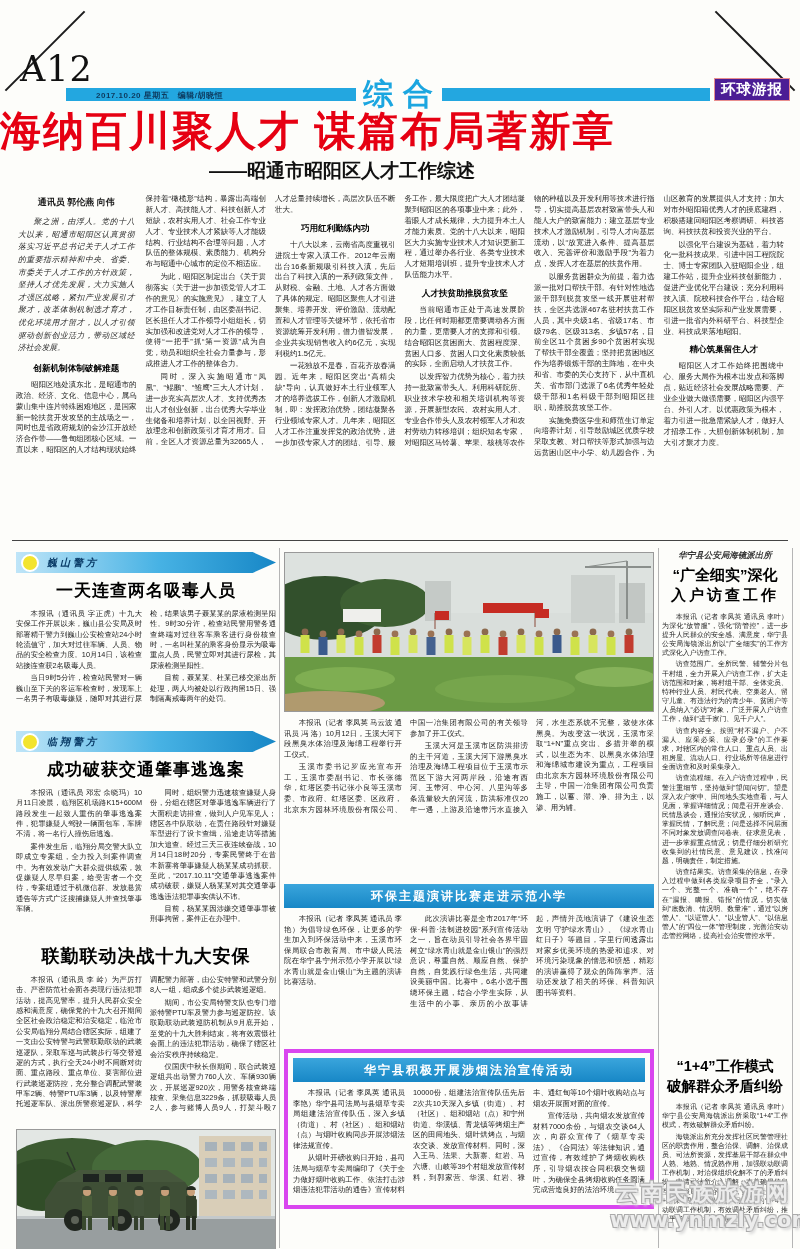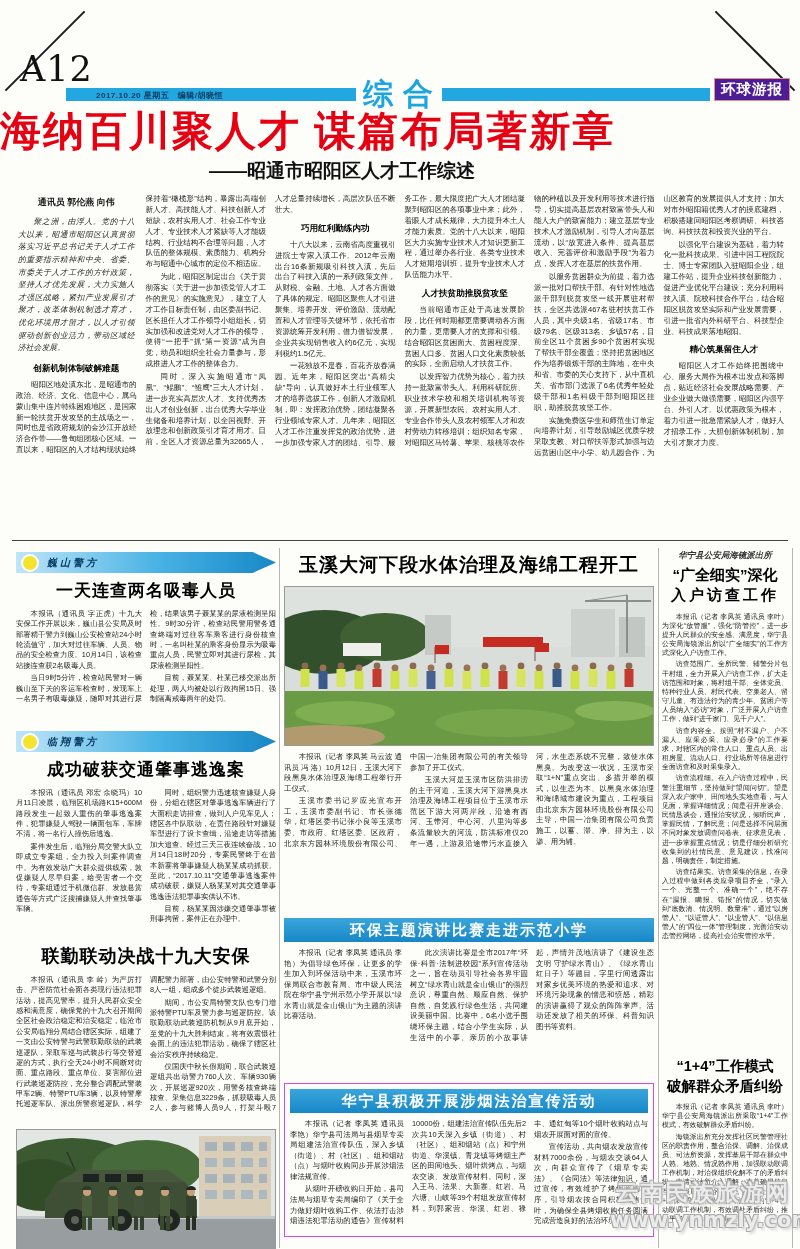--- a/index.html
+++ b/index.html
@@ -54,23 +54,23 @@
   .h-linxiang{height:150px;margin-bottom:4px;}
   .h-security{height:148px;}
   .photo-frame{border:1px solid #999;line-height:0;margin-top:6px;}
   
   .mid-zone{position:absolute;left:284px;top:550px;width:370px;}
   .yuxi-headline{font-size:19px;font-weight:900;text-align:center;letter-spacing:1px;margin:2px 0 8px;color:#000;}
   .mid-body{column-count:3;column-gap:8px;overflow:hidden;margin-top:6px;}
   .mid-body p{font-size:7.4px;line-height:1.43;text-align:justify;text-indent:2em;margin:0 0 2px;color:#222;}
   .h-yuxi{height:156px;}
   .box-title{height:24px;background:linear-gradient(180deg,#3aa5dc,#1787c6);color:#fff;
-             font-size:15px;font-weight:900;letter-spacing:2px;text-align:center;line-height:24px;}
+             font-size:12px;font-weight:900;letter-spacing:2px;text-align:center;line-height:24px;}
   .h-huanbao{height:126px;}
-  .huaning-box{border:1px solid #d946ef;margin-top:9px;padding:5px;}
+  .huaning-box{border:4px solid #d946ef;margin-top:9px;padding:5px;}
   .h-huaning{height:112px;}
   .mt10{margin-top:10px;}
   
   .right-zone{position:absolute;left:662px;top:550px;width:126px;}
   .kicker{font-family:"DejaVu Serif",serif;font-style:italic;font-size:8.5px;font-weight:bold;
           text-align:center;color:#333;margin-bottom:3px;}
   .r-headline{font-size:15px;font-weight:900;text-align:center;line-height:1.35;color:#000;}
   .r-headline .sp{letter-spacing:3px;}
   .r-body{margin-top:6px;overflow:hidden;}
   .r-body p{font-size:6.9px;line-height:1.33;text-align:justify;text-indent:2em;margin:0 0 2px;color:#222;}
@@ -236,21 +236,20 @@
               <rect x="-5" y="-18" width="10" height="20" fill="#33402b"></rect>
               <rect x="-5" y="2" width="4" height="14" fill="#272f22"></rect>
               <rect x="1" y="2" width="4" height="14" fill="#272f22"></rect>
             </g>
         </g>
       </svg>
     </div>
   </div>
 
   <div class="mid-zone">
-    <div class="yuxi-headline">玉溪大河下段水体治理及海绵工程开工</div>
 
     <div class="photo-frame" style="margin-top:2px;">
       <svg width="368" height="158" viewBox="0 0 368 158">
         <rect width="368" height="158" fill="#d9dedb"></rect>
         <rect x="0" y="0" width="368" height="60" fill="#dde2df"></rect>
         <ellipse cx="40" cy="55" rx="60" ry="32" fill="#32502c"></ellipse>
         <ellipse cx="100" cy="50" rx="45" ry="24" fill="#3e6033"></ellipse>
         <rect x="140" y="28" width="26" height="40" fill="#c5cac7"></rect>
         <rect x="286" y="22" width="44" height="48" fill="#ccd1ce"></rect>
         <rect x="334" y="30" width="26" height="40" fill="#c2c7c4"></rect>

